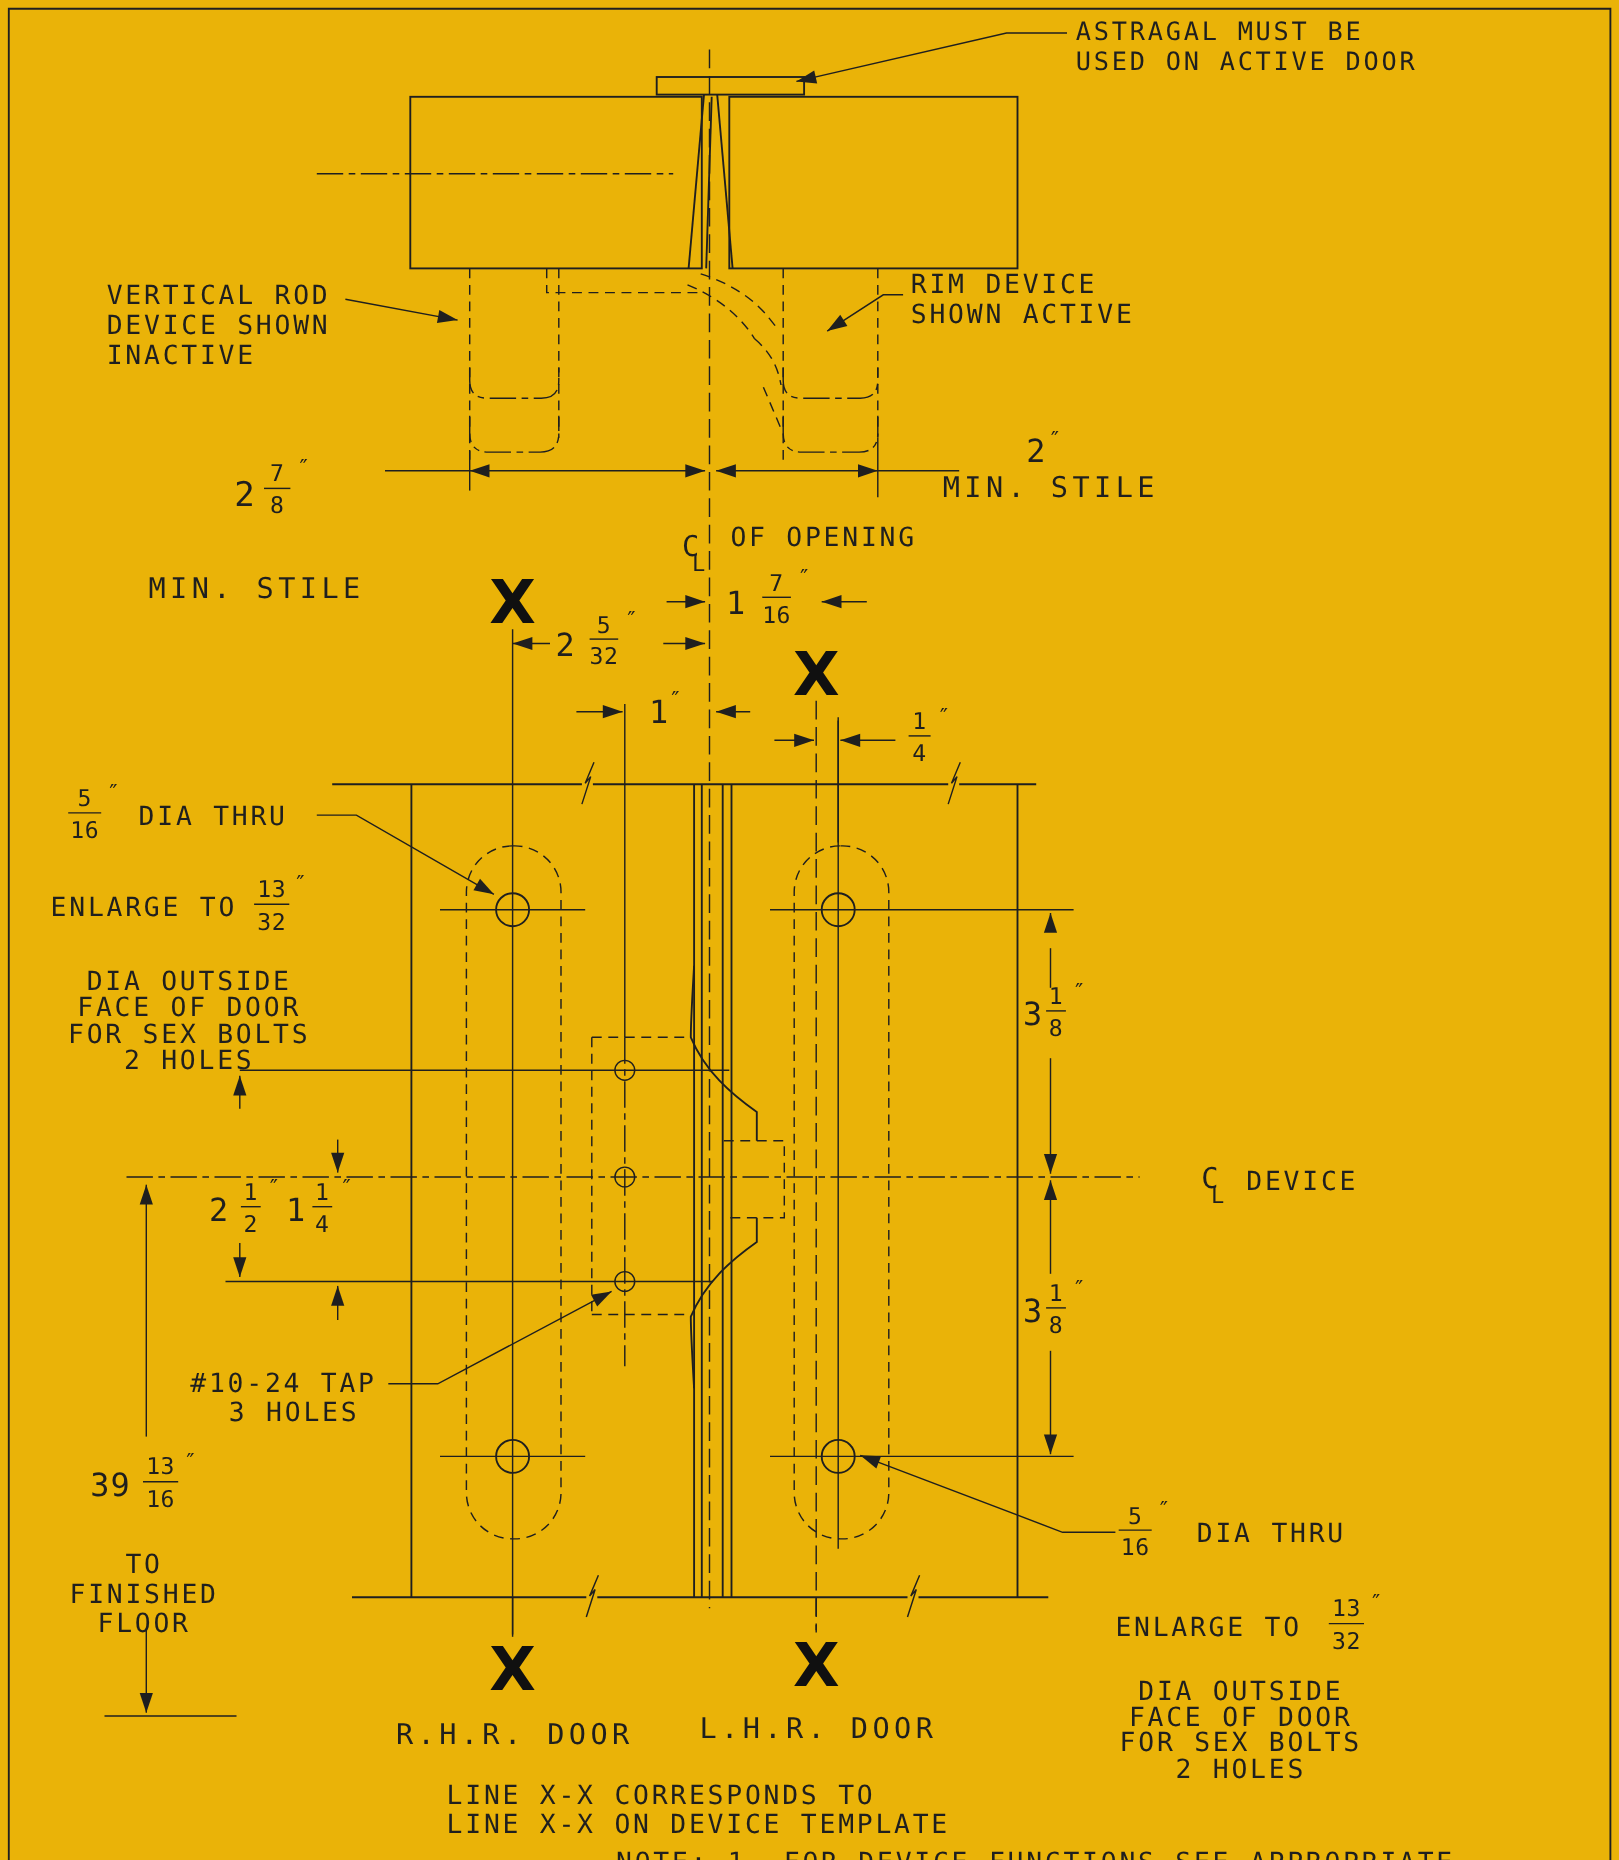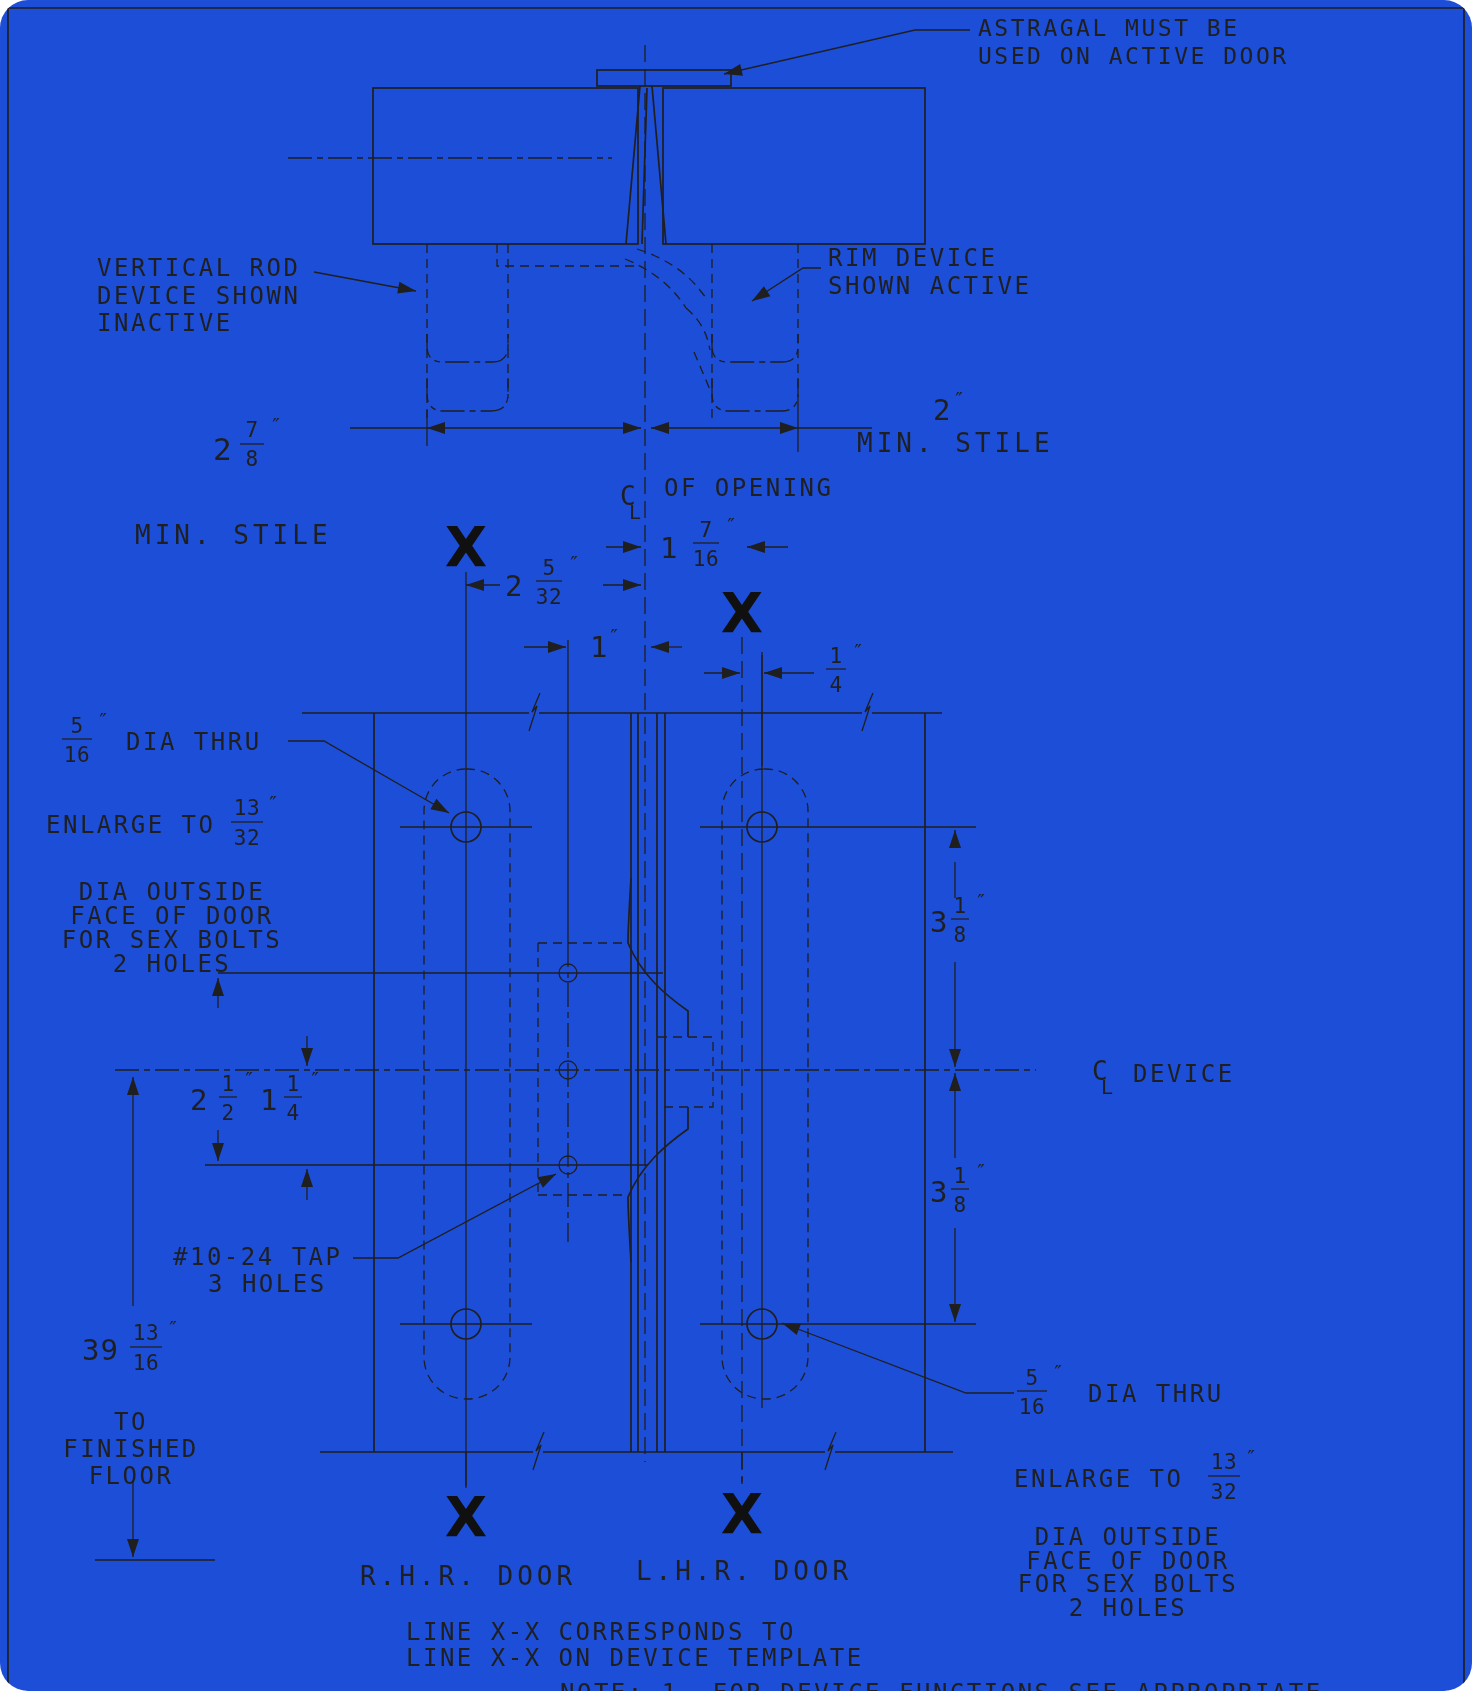--- a/index.html
+++ b/index.html
@@ -1,16 +1,16 @@
 <!DOCTYPE html>
 <html><head>
 <meta charset="utf-8">
 <style>
   html,body{margin:0;padding:0;background:#fff;}
-  .page{position:relative;width:1472px;height:1691px;background:#1d4ed8;overflow:hidden;border-radius:28px;}
+  .page{position:relative;width:1472px;height:1691px;background:#eab308;overflow:hidden;}
   svg{position:absolute;left:0;top:0;}
   .t{font-family:"DejaVu Sans Mono",monospace;fill:#1f1f1f;letter-spacing:2.5px;}
   .s20{font-size:20px;letter-spacing:1px;}
   .s21{font-size:21px;letter-spacing:0.5px;}
   .s23{font-size:23px;}
   .s24{font-size:24px;}
   .s26{font-size:26px;letter-spacing:4px;}
   .s28{font-size:29px;letter-spacing:1px;}
   .s30{font-size:31px;letter-spacing:1px;}
   .mid{text-anchor:middle;}

